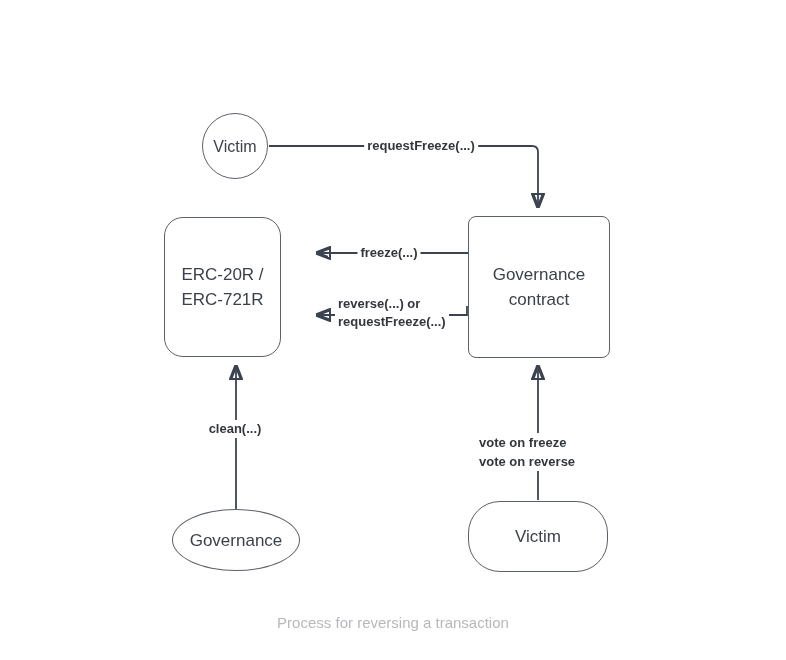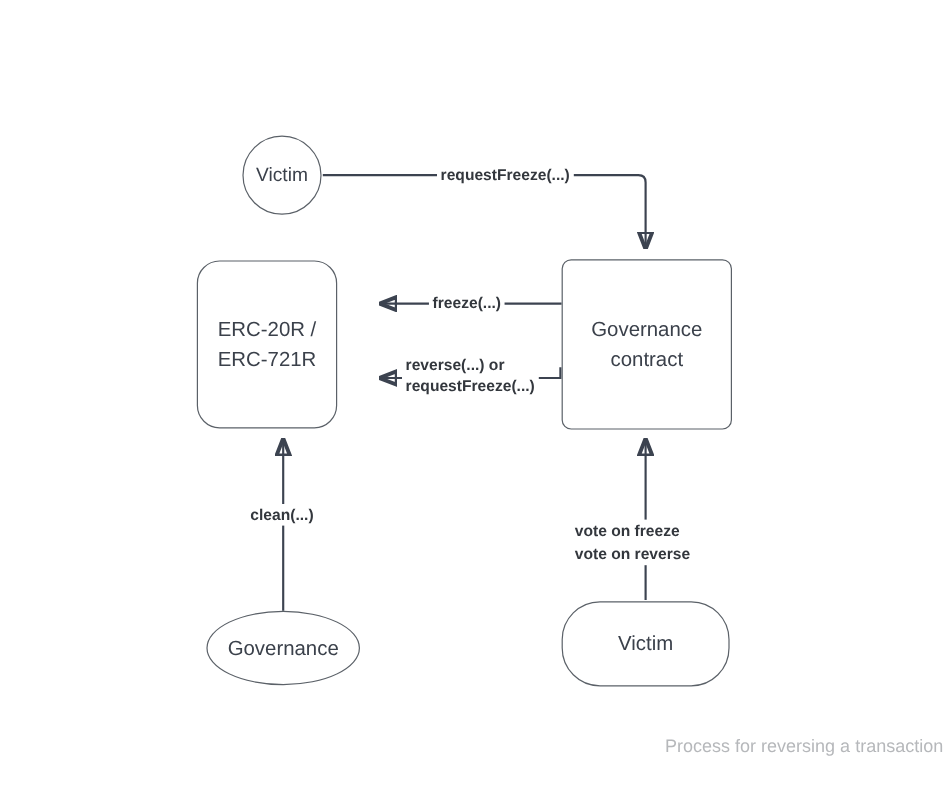--- a/index.html
+++ b/index.html
@@ -40,21 +40,21 @@
   .node-governance{left:172px;top:509px;width:128px;height:62px;border-radius:50%;}
   .node-judges{left:468px;top:501px;width:140px;height:71px;border-radius:32px;}
   .edge-label{
     position:absolute;background:var(--bg);color:var(--label-text);
     font-size:13px;font-weight:bold;line-height:18px;white-space:nowrap;
     padding:0 3px;
   }
   .lbl-center{transform:translate(-50%,-50%);text-align:right;}
   .lbl-left{transform:translate(0,-50%);text-align:left;}
   .caption{
-    position:absolute;left:0;right:0;top:614px;text-align:right;
+    position:absolute;left:0;right:0;top:614px;text-align:center;
     font-size:15px;color:var(--caption-text);
   }
 </style>
 </head>
 <body>
 
 <div class="canvas">
 
 
   <svg class="edges-svg" width="786" height="660" viewBox="0 0 786 660" aria-hidden="true">

